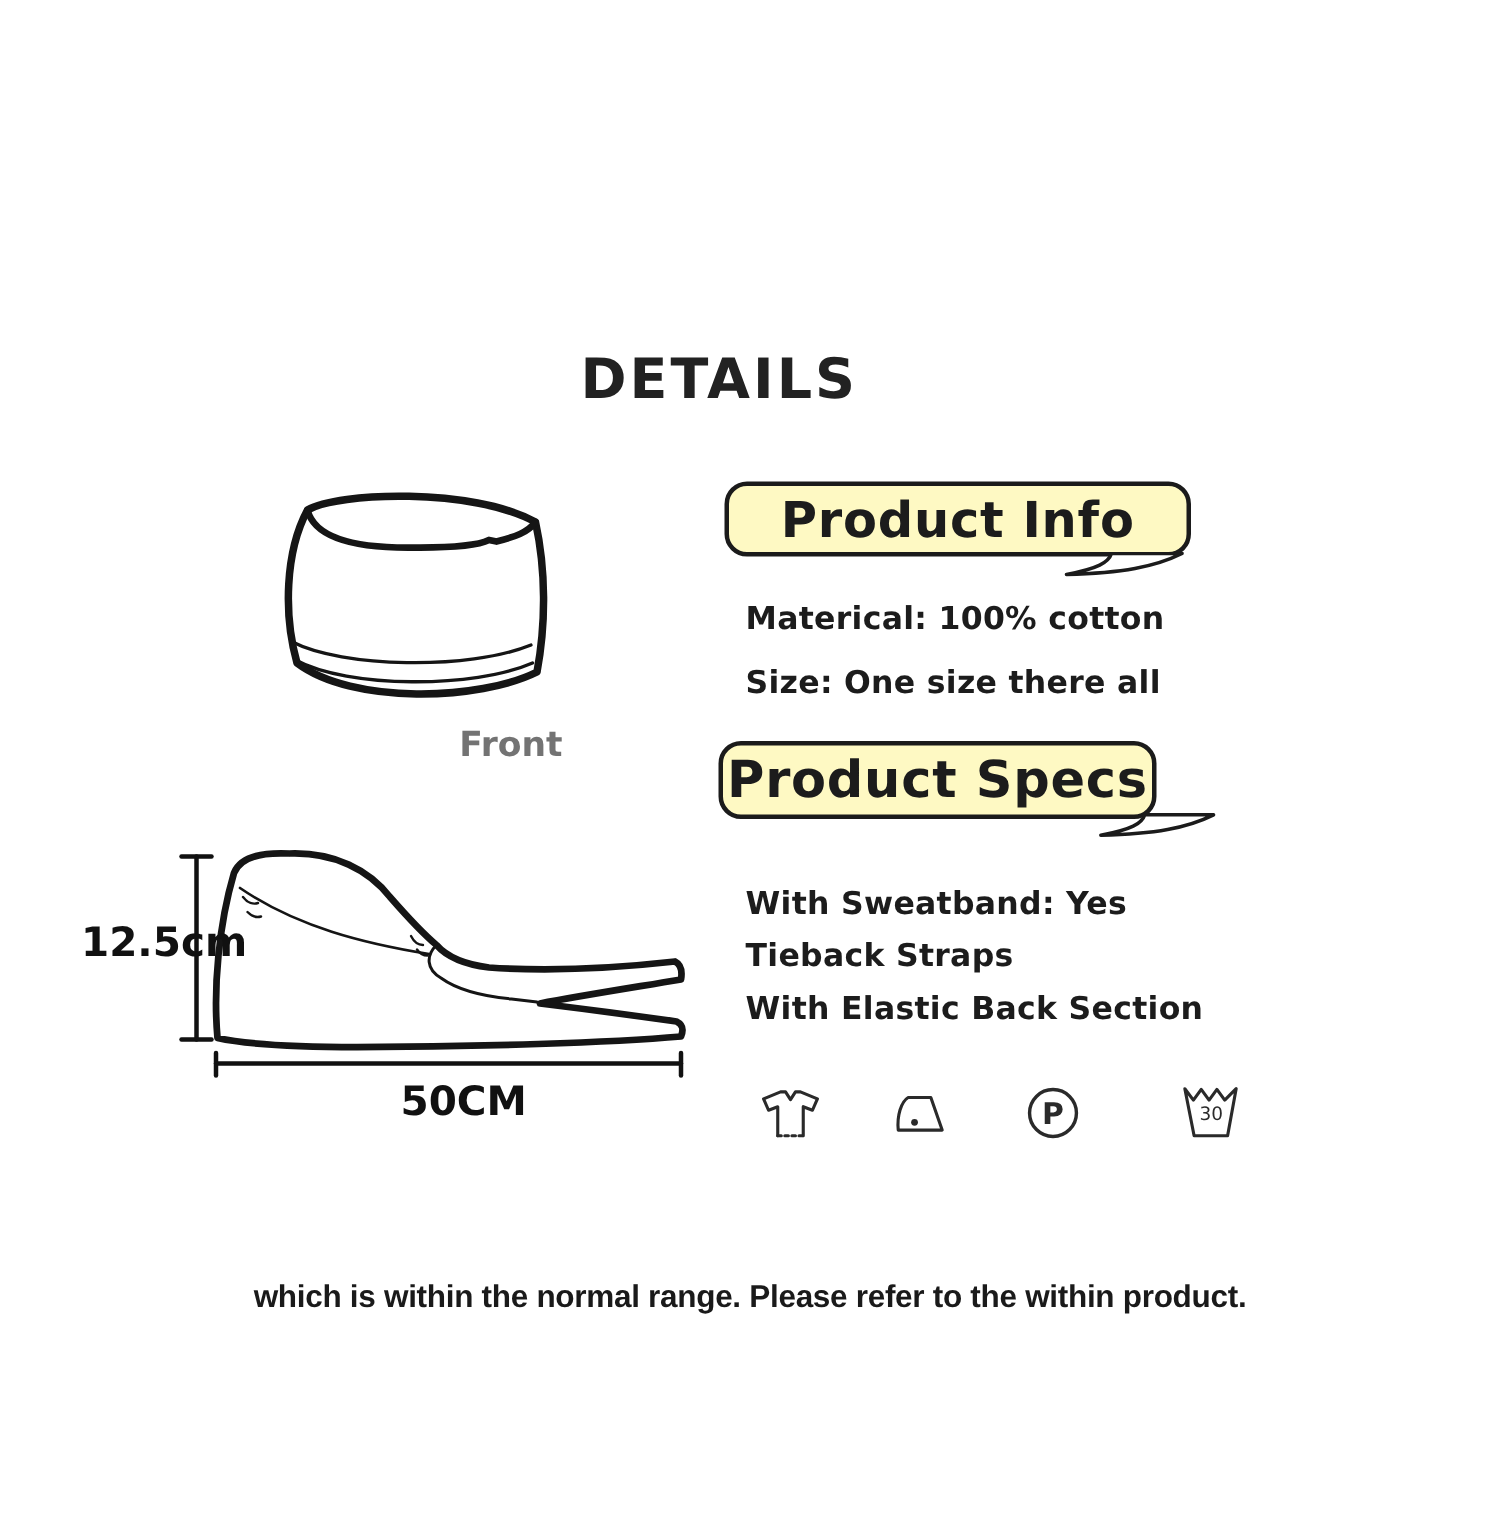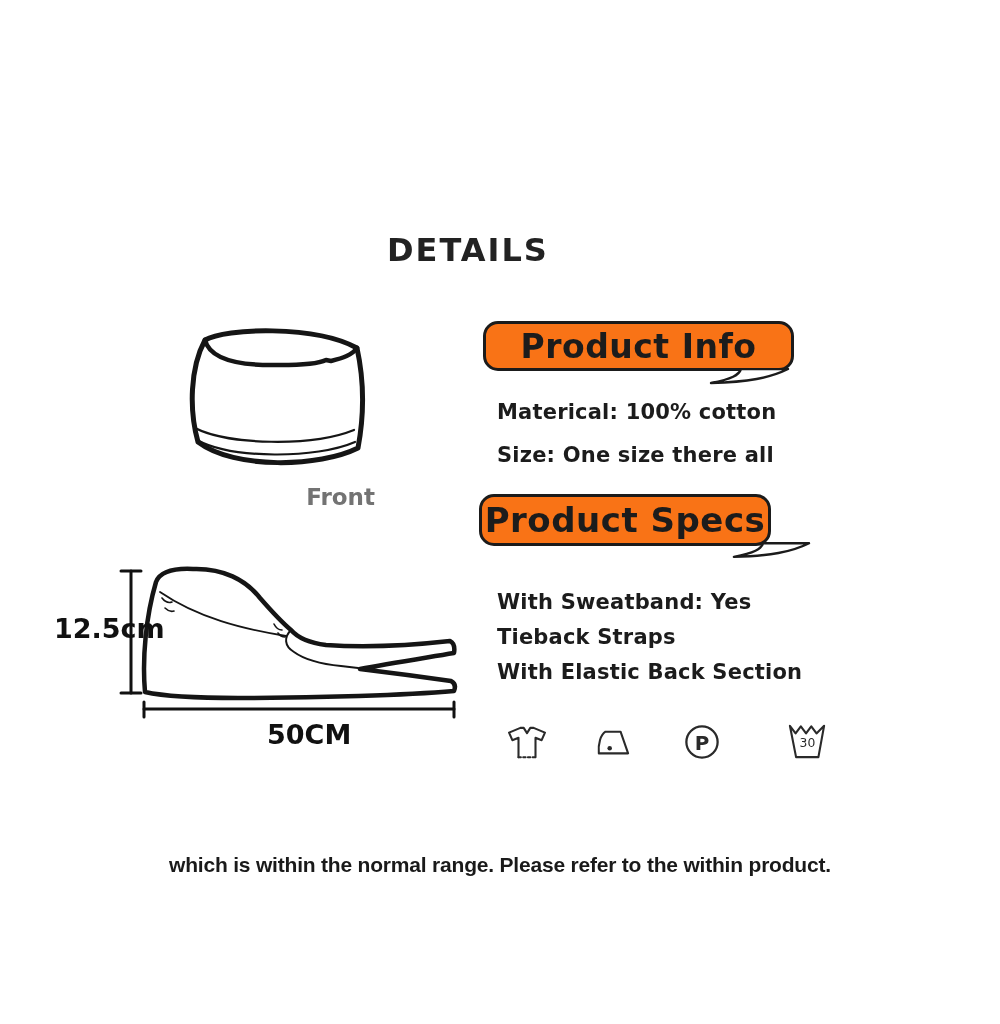--- a/index.html
+++ b/index.html
@@ -3,28 +3,28 @@
 <meta charset="utf-8">
 <style>
   html,body{margin:0;padding:0;background:#ffffff;}
   .canvas{
     position:relative;width:1000px;height:1024px;margin:0 auto;
     background:#ffffff;overflow:hidden;
     font-family:"DejaVu Sans",sans-serif;color:#1c1c1c;
   }
   .abs{position:absolute;}
   .page-title{
-    font-size:32px;font-weight:bold;letter-spacing:2px;color:#222;
+    font-size:37px;font-weight:bold;letter-spacing:2px;color:#222;
   }
   .caption{
     font-size:23px;font-weight:600;color:#737373;text-align:right;
   }
   .bubble{
     position:absolute;box-sizing:border-box;
-    border:3.5px solid #1b1b1b;border-radius:15px;background:#f97316;
+    border:3.5px solid #1b1b1b;border-radius:15px;background:#fef9c3;
     display:flex;align-items:center;justify-content:center;
   }
   .bubble-heading{
     font-weight:bold;color:#1c1c1c;letter-spacing:0.5px;white-space:nowrap;
   }
   .info-line{
     position:absolute;font-size:21px;font-weight:700;letter-spacing:0.2px;
     color:#1c1c1c;white-space:nowrap;
   }
   .dim-label{

